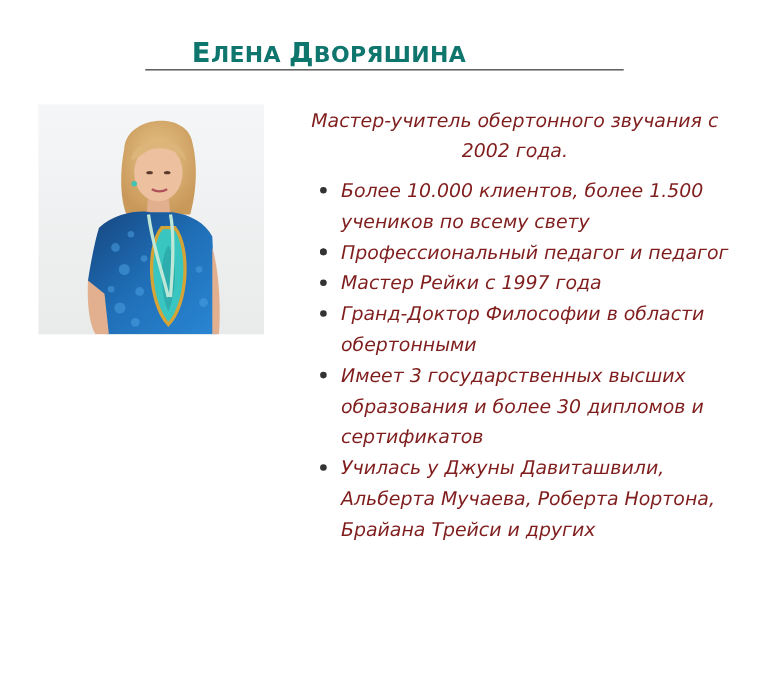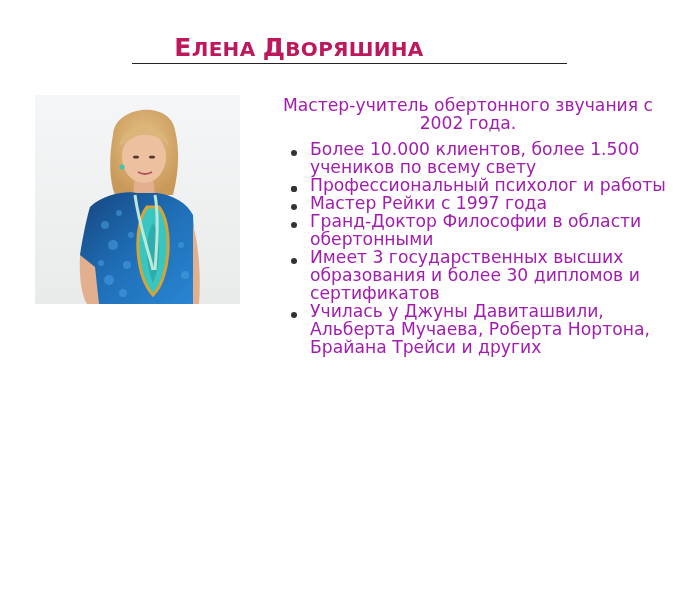--- a/index.html
+++ b/index.html
@@ -17,21 +17,21 @@
     }
     .title {
       position: absolute;
       left: 0;
       top: 20px;
       width: 598px;
       text-align: center;
       font-weight: bold;
       font-size: 20px;
       letter-spacing: 0.3px;
-      color: #be185d;
+      color: #0f766e;
       line-height: 30px;
     }
     .title .big { font-size: 25px; }
     .title-rule {
       position: absolute;
       left: 132px;
       top: 63px;
       width: 435px;
       height: 0;
       border-top: 1.5px solid #222222;
@@ -45,22 +45,23 @@
       background: linear-gradient(180deg, #f4f5f6 0%, #eceeee 100%);
       overflow: hidden;
     }
     .photo svg { display: block; }
     .content {
       position: absolute;
       left: 268px;
       top: 96px;
       width: 400px;
       font-size: 17.2px;
-      line-height: 18px;
-      color: #a21caf;
+      line-height: 28px;
+      color: #7f1d1d;
+      font-style: italic;
     }
     .intro {
       text-align: center;
       margin: 0 0 8px 0;
       padding: 0 4px;
     }
     ul.facts {
       margin: 0;
       padding: 0 0 0 42px;
       list-style: none;
@@ -146,19 +147,19 @@
     <path d="M45 160 C44 180, 46 200, 52 209 L64 209 L60 172 Z" fill="#e2b08e"></path>
     <path d="M158 130 C164 150, 166 185, 164 209 L158 209 Z" fill="#e2b08e"></path>
   </svg>
 </div>
 
 <div class="content">
   <p class="intro">Мастер-учитель обертонного звучания с 2002 года.</p>
   <ul class="facts">
     <li><span class="bullet"></span><span>Более 10.000 клиентов, более 1.500 учеников по всему свету</span></li>
     <li><span class="bullet"></span></li>
-    <li><span class="bullet"></span><span>Профессиональный психолог и работы</span></li>
+    <li><span class="bullet"></span><span>Профессиональный педагог и педагог</span></li>
     <li><span class="bullet"></span><span>Мастер Рейки с 1997 года</span></li>
     <li><span class="bullet"></span><span>Гранд-Доктор Философии в области обертонными</span></li>
     <li><span class="bullet"></span><span>Имеет 3 государственных высших образования и более 30 дипломов и сертификатов</span></li>
     <li><span class="bullet"></span><span>Училась у Джуны Давиташвили, Альберта Мучаева, Роберта Нортона, Брайана Трейси и других</span></li>
   </ul>
 </div>
 
 </body></html>

